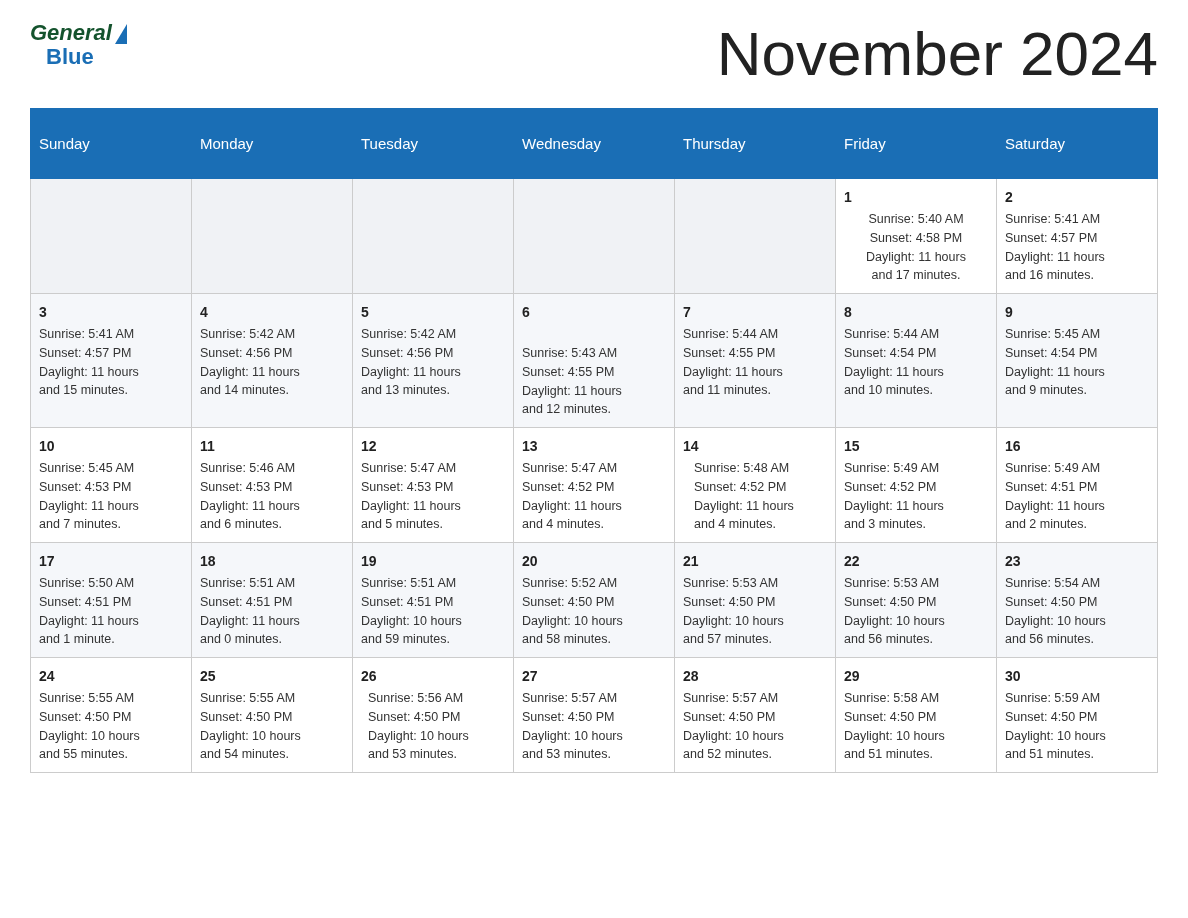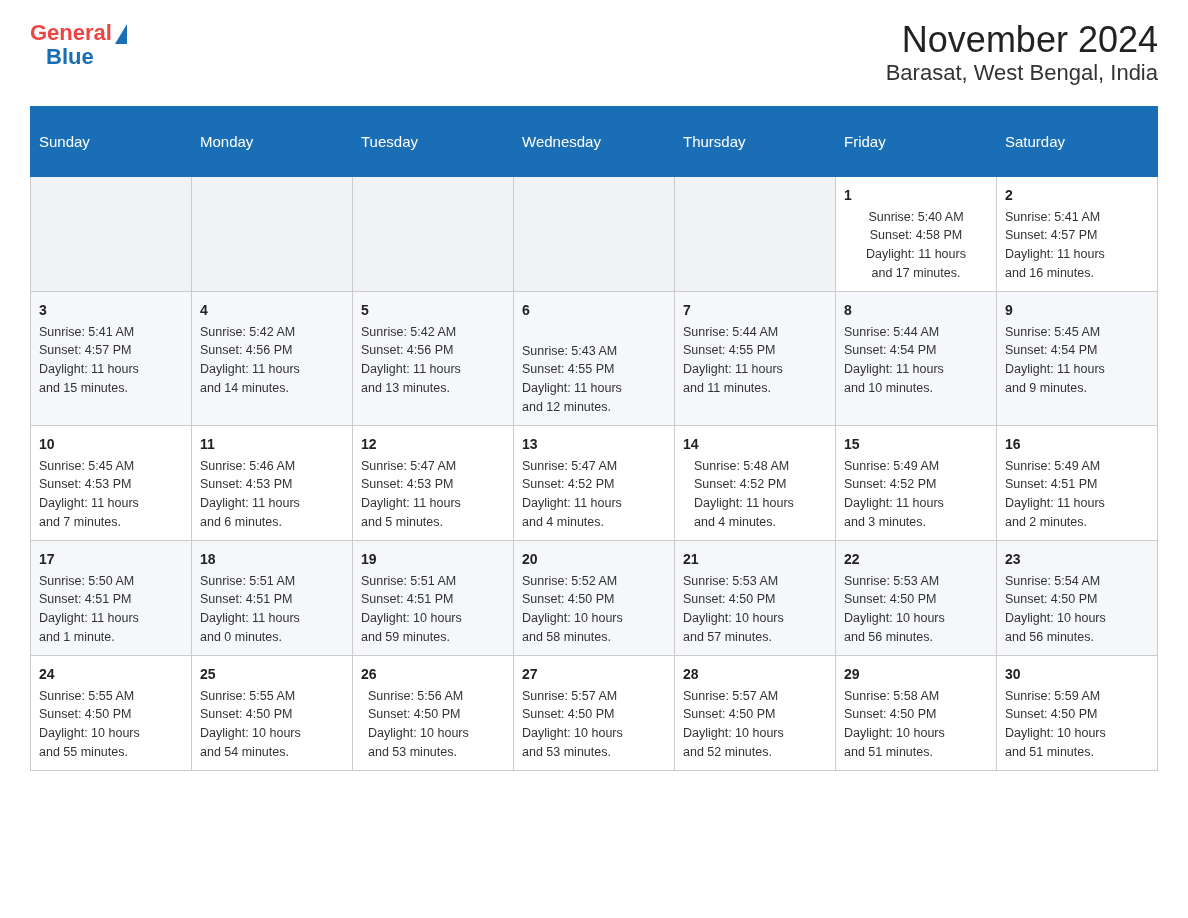--- a/index.html
+++ b/index.html
@@ -20,21 +20,22 @@
       flex-direction: column;
       align-items: flex-start;
     }
     .logo-top {
       display: flex;
       align-items: center;
     }
     .logo-general {
       font-size: 22px;
       font-weight: bold;
-      color: #ef4444;
+      color: #14532d;
+      font-style: italic;
     }
     .logo-triangle {
       width: 0;
       height: 0;
       border-left: 12px solid transparent;
       border-right: 0px solid transparent;
       border-bottom: 20px solid #1a6eb5;
       margin-left: 3px;
       margin-top: 2px;
     }
@@ -42,21 +43,21 @@
       font-size: 22px;
       font-weight: bold;
       color: #1a6eb5;
       margin-top: -2px;
       margin-left: 16px;
     }
     .header-right {
       text-align: right;
     }
     .month-title {
-      font-size: 36px;
+      font-size: 62px;
       font-weight: normal;
       color: #222;
       line-height: 1.1;
     }
     .location-title {
       font-size: 22px;
       color: #333;
       font-weight: normal;
     }
     .calendar-table {
@@ -106,21 +107,20 @@
 <div class="header">
   <div class="logo">
     <div class="logo-top">
       <span class="logo-general">General</span>
       <div class="logo-triangle"></div>
     </div>
     <span class="logo-blue">Blue</span>
   </div>
   <div class="header-right">
     <div class="month-title">November 2024</div>
-    <div class="location-title">Barasat, West Bengal, India</div>
   </div>
 </div>
 
 <table class="calendar-table">
   <thead>
     <tr>
     <th>Sunday</th>
         <th>Monday</th>
         <th>Tuesday</th>
         <th>Wednesday</th>

